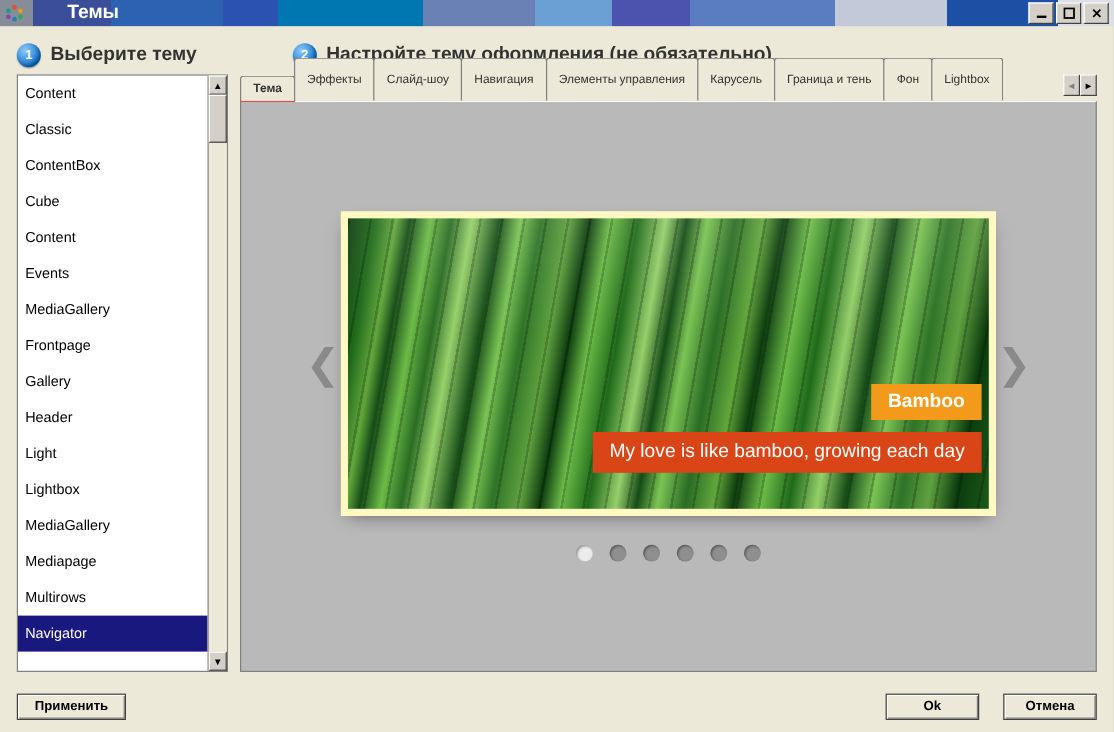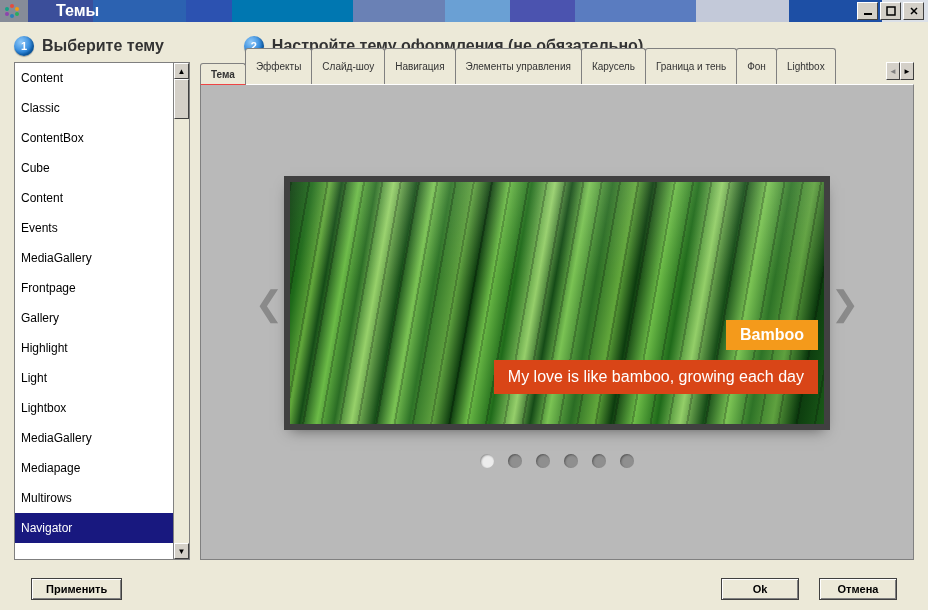--- a/index.html
+++ b/index.html
@@ -148,21 +148,21 @@
     width: 620px;
     display:flex; align-items:center; justify-content:center;
   }
   .slide-arrow {
     width:30px; height:40px;
     color:#8a8a8a; font-size:34px;
     display:flex; align-items:center; justify-content:center;
     cursor:pointer; user-select:none;
   }
   .slide-frame {
-    width:546px; height:254px; background:#404040; padding:6px;
+    width:546px; height:254px; background:#fef9c3; padding:6px;
     box-shadow: 0 6px 14px -6px rgba(0,0,0,0.5);
     position:relative;
   }
   .slide-img {
     width:100%; height:100%;
     background: linear-gradient(100deg,
       #0c3b0e 0%, #1f6a1a 4%, #61a63b 7%, #154b17 9%,
       #6cbb47 12%, #2a6c24 15%, #97d16a 18%, #164d18 22%,
       #7bc354 25%, #2e7327 28%, #5fa13f 32%, #0c3b0e 35%,
       #6cbb47 38%, #1f6a1a 42%, #96cf6b 46%, #154b17 49%,
@@ -193,21 +193,21 @@
     width:14px; height:14px; border-radius:50%;
     background:#8f8f8f; cursor:pointer;
     box-shadow: inset 1px 1px 2px rgba(0,0,0,0.4);
   }
   .dot.active {
     background:#ececec;
   }
 
   .bottom-bar {
     position:absolute; left:0; right:0; bottom:0; height:42px;
-    display:flex; align-items:center; padding:0 31px;
+    display:flex; align-items:center; padding:0 14px;
   }
   .btn-std {
     height:22px; min-width:78px; padding:0 14px;
     background:#ECE9D8; border:1px solid #404040;
     box-shadow: inset 1px 1px 0 #fff, inset -1px -1px 0 #808080;
     font-size:11px; font-weight:bold; cursor:pointer;
     display:flex; align-items:center; justify-content:center;
   }
   .spacer { flex:1; }
   .bottom-bar .btn-std + .btn-std { margin-left:20px; }
@@ -266,21 +266,21 @@
     <div class="themelist" id="themelist" style="padding-right: 16px;">
         <div class="theme-item">Content</div>
         <div class="theme-item">Classic</div>
         <div class="theme-item">ContentBox</div>
         <div class="theme-item">Cube</div>
         <div class="theme-item">Content</div>
         <div class="theme-item">Events</div>
         <div class="theme-item">MediaGallery</div>
         <div class="theme-item">Frontpage</div>
         <div class="theme-item">Gallery</div>
-        <div class="theme-item">Highlight</div>
+        <div class="theme-item">Header</div>
         <div class="theme-item">Light</div>
         <div class="theme-item">Lightbox</div>
         <div class="theme-item">MediaGallery</div>
         <div class="theme-item">Mediapage</div>
         <div class="theme-item">Multirows</div>
         <div class="theme-item selected">Navigator</div>
       </div>
     <div class="vscroll">
       <div class="track"></div>
       <div class="arrow up">▲</div>

